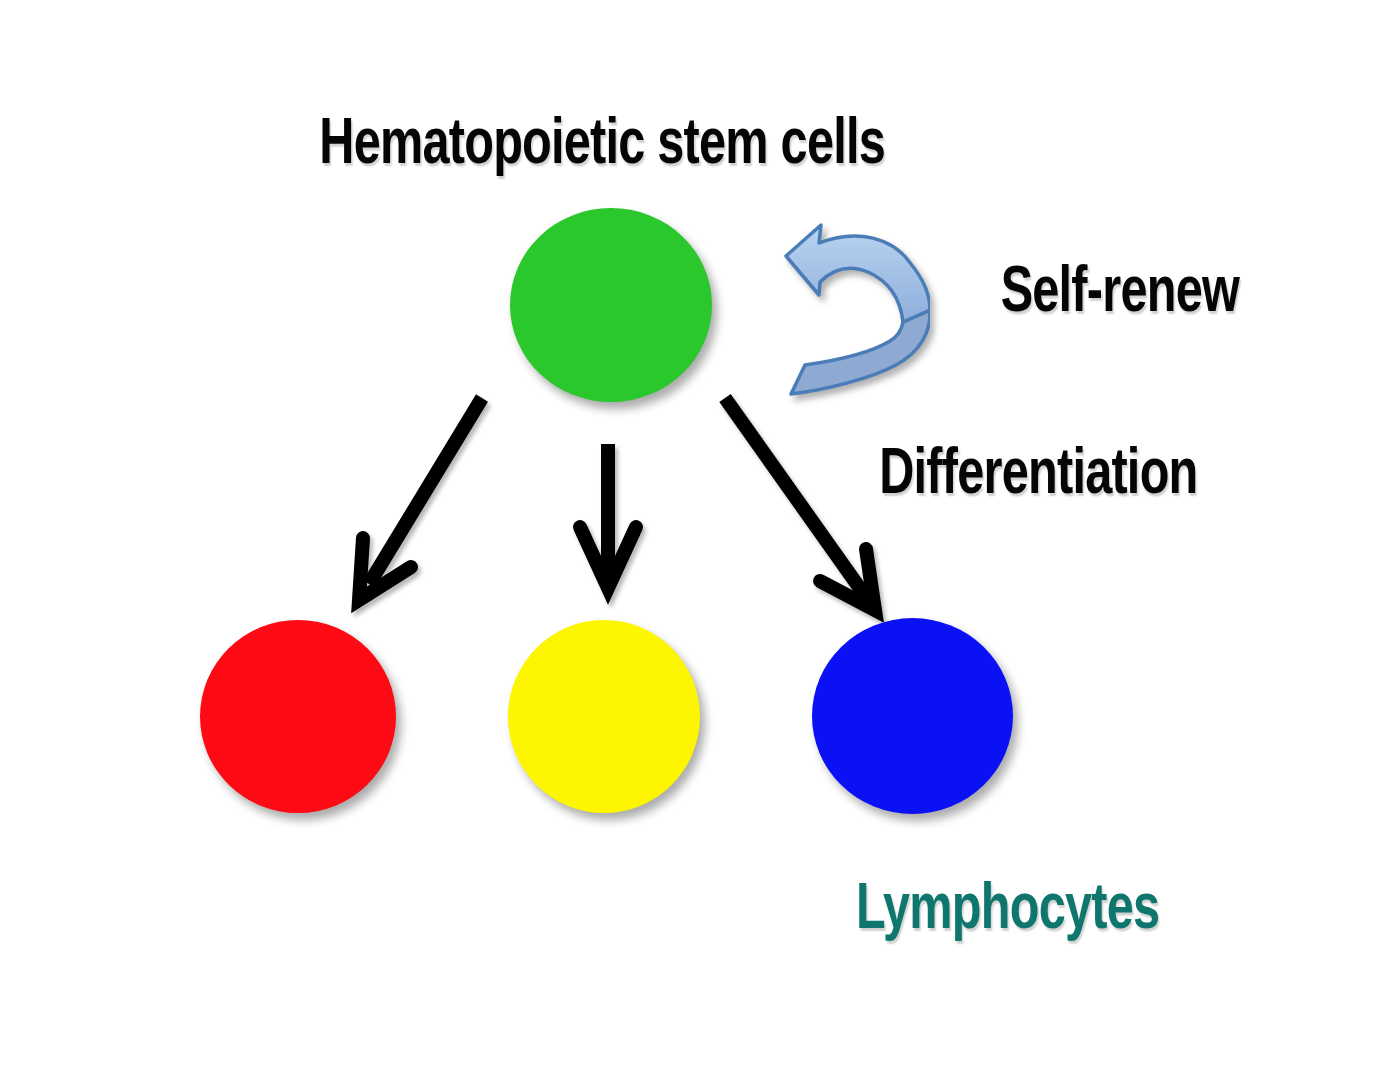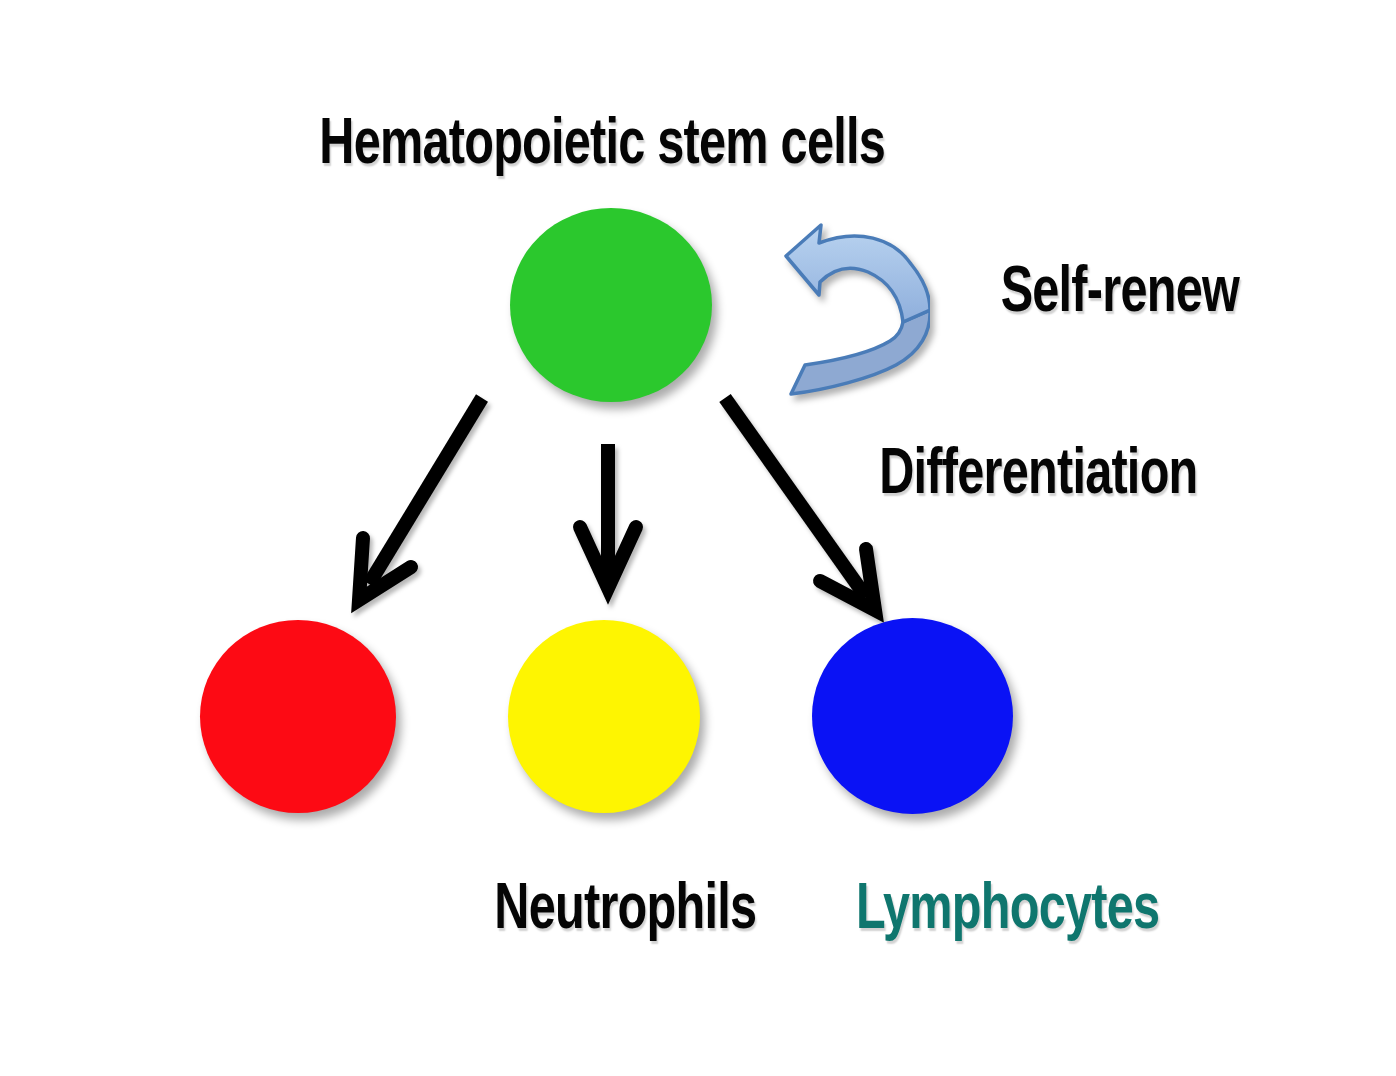--- a/index.html
+++ b/index.html
@@ -99,20 +99,17 @@
   </svg>
 
   <div class="label diff-label" style="color: rgb(5, 5, 5);">
     <span>Differentiation</span>
   </div>
 
   <div class="cell cell-red" style="background-color: rgb(253, 10, 20);"></div>
   <div class="cell cell-yellow" style="background-color: rgb(254, 245, 1);"></div>
   <div class="cell cell-blue" style="background-color: rgb(10, 18, 245);"></div>
 
-  <div class="label neu-label" style="color: rgb(5, 5, 5);">
-    <span>Neutrophils</span>
-  </div>
   <div class="label lym-label" style="color: #0f766e;">
     <span>Lymphocytes</span>
   </div>
 
 </div>
 
 </body></html>

